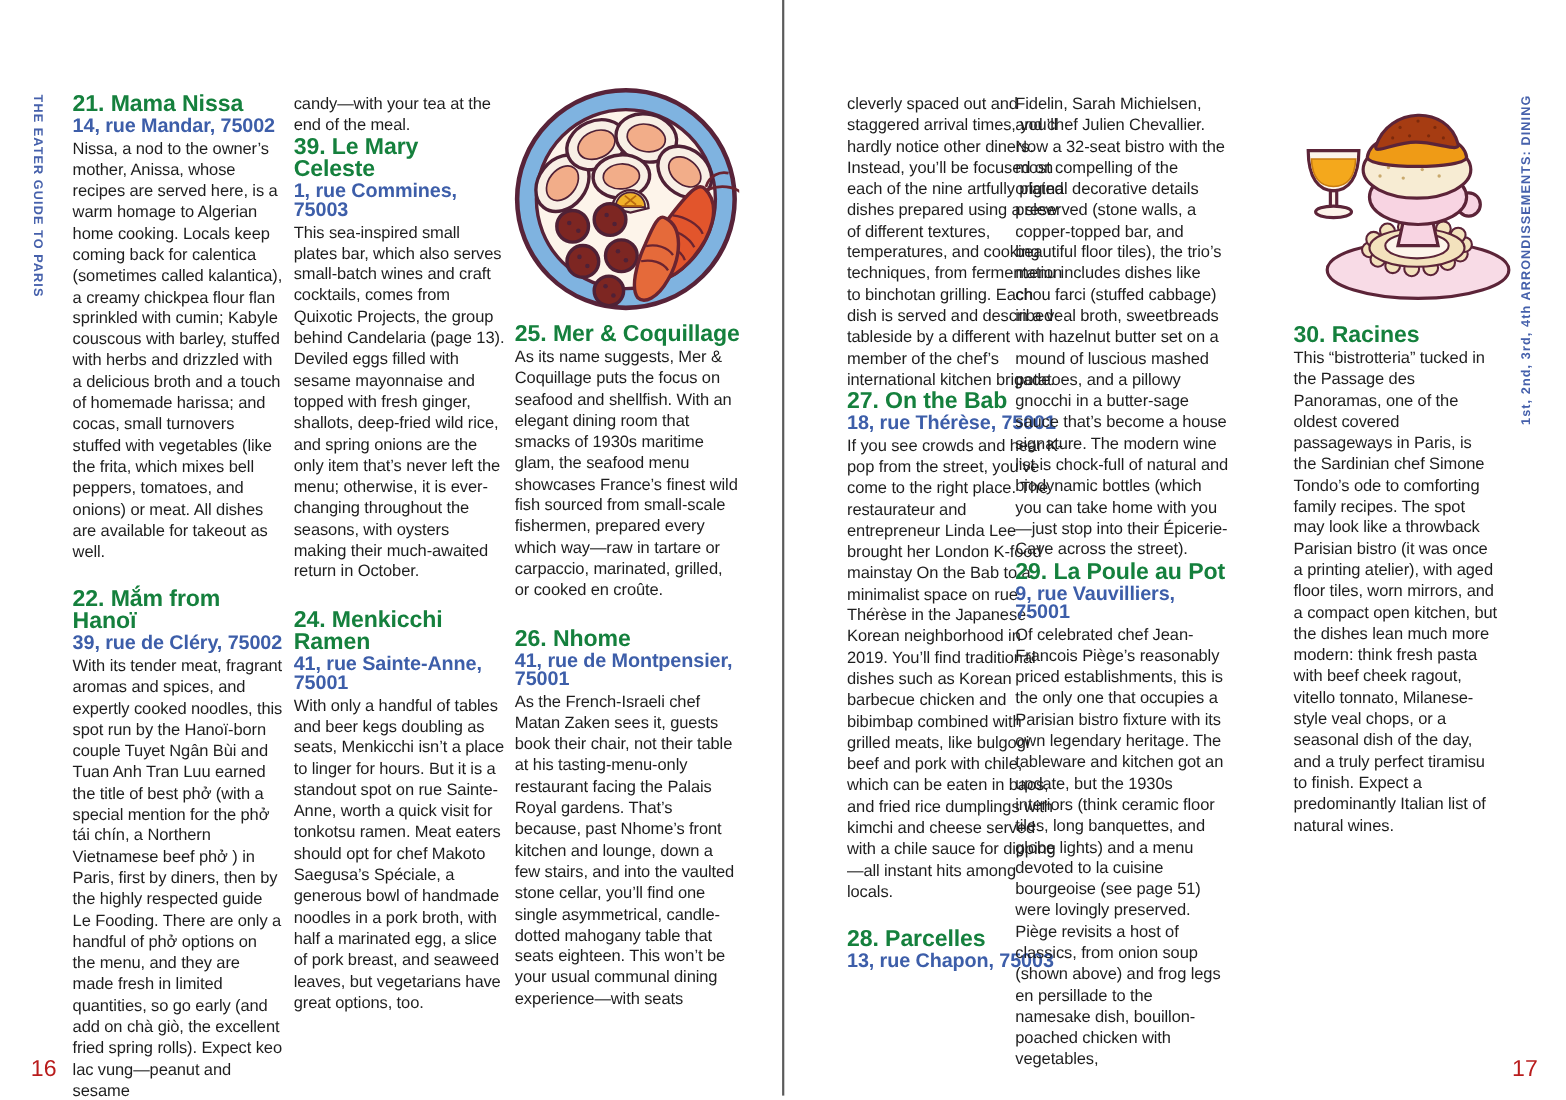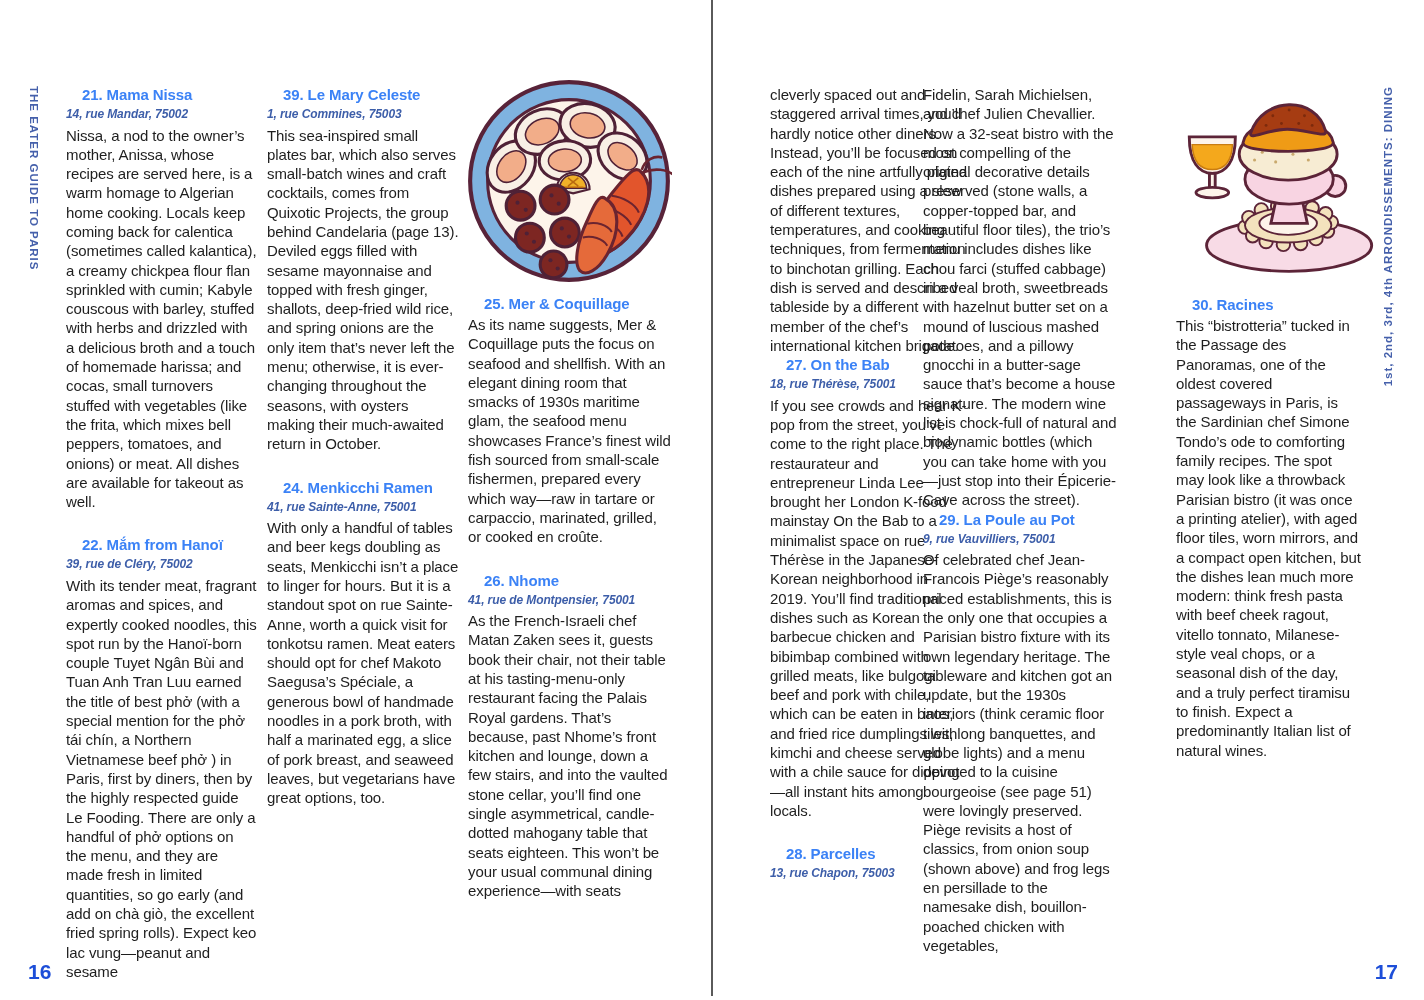--- a/index.html
+++ b/index.html
@@ -8,23 +8,23 @@
     font-family:"Liberation Sans", sans-serif;color:#1e1e1e;overflow:hidden;
   }
   .divider{position:absolute;left:711px;top:0;width:2px;height:996px;background:#5a5a5a;}
   .vert{position:absolute;font-size:11.5px;font-weight:700;color:#4560ab;letter-spacing:1px;white-space:nowrap;}
   .vert-left{left:28px;top:86px;writing-mode:vertical-rl;}
   .vert-right{left:1382px;top:86px;writing-mode:vertical-rl;transform:rotate(180deg);}
   .col{position:absolute;top:85px;font-size:15px;line-height:19.3px;letter-spacing:-0.1px;}
   .col p{margin:0;}
   .cont{margin:0 0 21px 0;}
   .entry{margin:0 0 24px 0;}
-  .entry-title{font-size:15px;line-height:20px;font-weight:700;color:#3b82f6;margin:0 0 1px 16px;}
-  .entry-address{font-size:12px;line-height:17.5px;font-weight:700;color:#3d5ea9;margin:0 0 2px 0;font-style:italic;}
-  .pagenum{position:absolute;bottom:16px;font-size:21px;font-weight:700;color:#1d4ed8;}
+  .entry-title{font-size:21px;line-height:20px;font-weight:700;color:#15803d;margin:0 0 1px 0;}
+  .entry-address{font-size:18px;line-height:17.5px;font-weight:700;color:#3d5ea9;margin:0 0 2px 0;}
+  .pagenum{position:absolute;bottom:16px;font-size:21px;font-weight:400;color:#b91c1c;}
   .pagenum-left{left:28px;}
   .pagenum-right{right:26px;margin-top:45px;}
   .illo{display:block;}
   .illo-seafood{margin:-7px 0 10px -2px;}
   .illo-dessert{margin:2px 0 16px -14px;}
 </style>
 </head>
 <body>
 
 <div class="vert vert-left">THE EATER GUIDE TO PARIS</div>
@@ -38,20 +38,21 @@
     <p>Nissa, a nod to the owner’s mother, Anissa, whose recipes are served here, is a warm homage to Algerian home cooking. Locals keep coming back for calentica (sometimes called kalantica), a creamy chickpea flour flan sprinkled with cumin; Kabyle couscous with barley, stuffed with herbs and drizzled with a delicious broth and a touch of homemade harissa; and cocas, small turnovers stuffed with vegetables (like the frita, which mixes bell peppers, tomatoes, and onions) or meat. All dishes are available for takeout as well.</p>
   </div>
   <div class="entry">
     <h3 class="entry-title">22. Mắm from Hanoï</h3>
     <div class="entry-address">39, rue de Cléry, 75002</div>
     <p>With its tender meat, fragrant aromas and spices, and expertly cooked noodles, this spot run by the Hanoï-born couple Tuyet Ngân Bùi and Tuan Anh Tran Luu earned the title of best phở (with a special mention for the phở tái chín, a Northern Vietnamese beef phở ) in Paris, first by diners, then by the highly respected guide Le Fooding. There are only a handful of phở options on the menu, and they are made fresh in limited quantities, so go early (and add on chà giò, the excellent fried spring rolls). Expect keo lac vung—peanut and sesame</p>
   </div>
 </div>
 
 <div class="col" style="left:267px;width:193px;">
+  <p class="cont">candy—with your tea at the end of the meal.</p>
   <div class="entry">
     <h3 class="entry-title">39. Le Mary Celeste</h3>
     <div class="entry-address">1, rue Commines, 75003</div>
     <p>This sea-inspired small plates bar, which also serves small-batch wines and craft cocktails, comes from Quixotic Projects, the group behind Candelaria (page 13). Deviled eggs filled with sesame mayonnaise and topped with fresh ginger, shallots, deep-fried wild rice, and spring onions are the only item that’s never left the menu; otherwise, it is ever-changing throughout the seasons, with oysters making their much-awaited return in October.</p>
   </div>
   <div class="entry">
     <h3 class="entry-title">24. Menkicchi Ramen</h3>
     <div class="entry-address">41, rue Sainte-Anne, 75001</div>
     <p>With only a handful of tables and beer kegs doubling as seats, Menkicchi isn’t a place to linger for hours. But it is a standout spot on rue Sainte-Anne, worth a quick visit for tonkotsu ramen. Meat eaters should opt for chef Makoto Saegusa’s Spéciale, a generous bowl of handmade noodles in a pork broth, with half a marinated egg, a slice of pork breast, and seaweed leaves, but vegetarians have great options, too.</p>
   </div>

